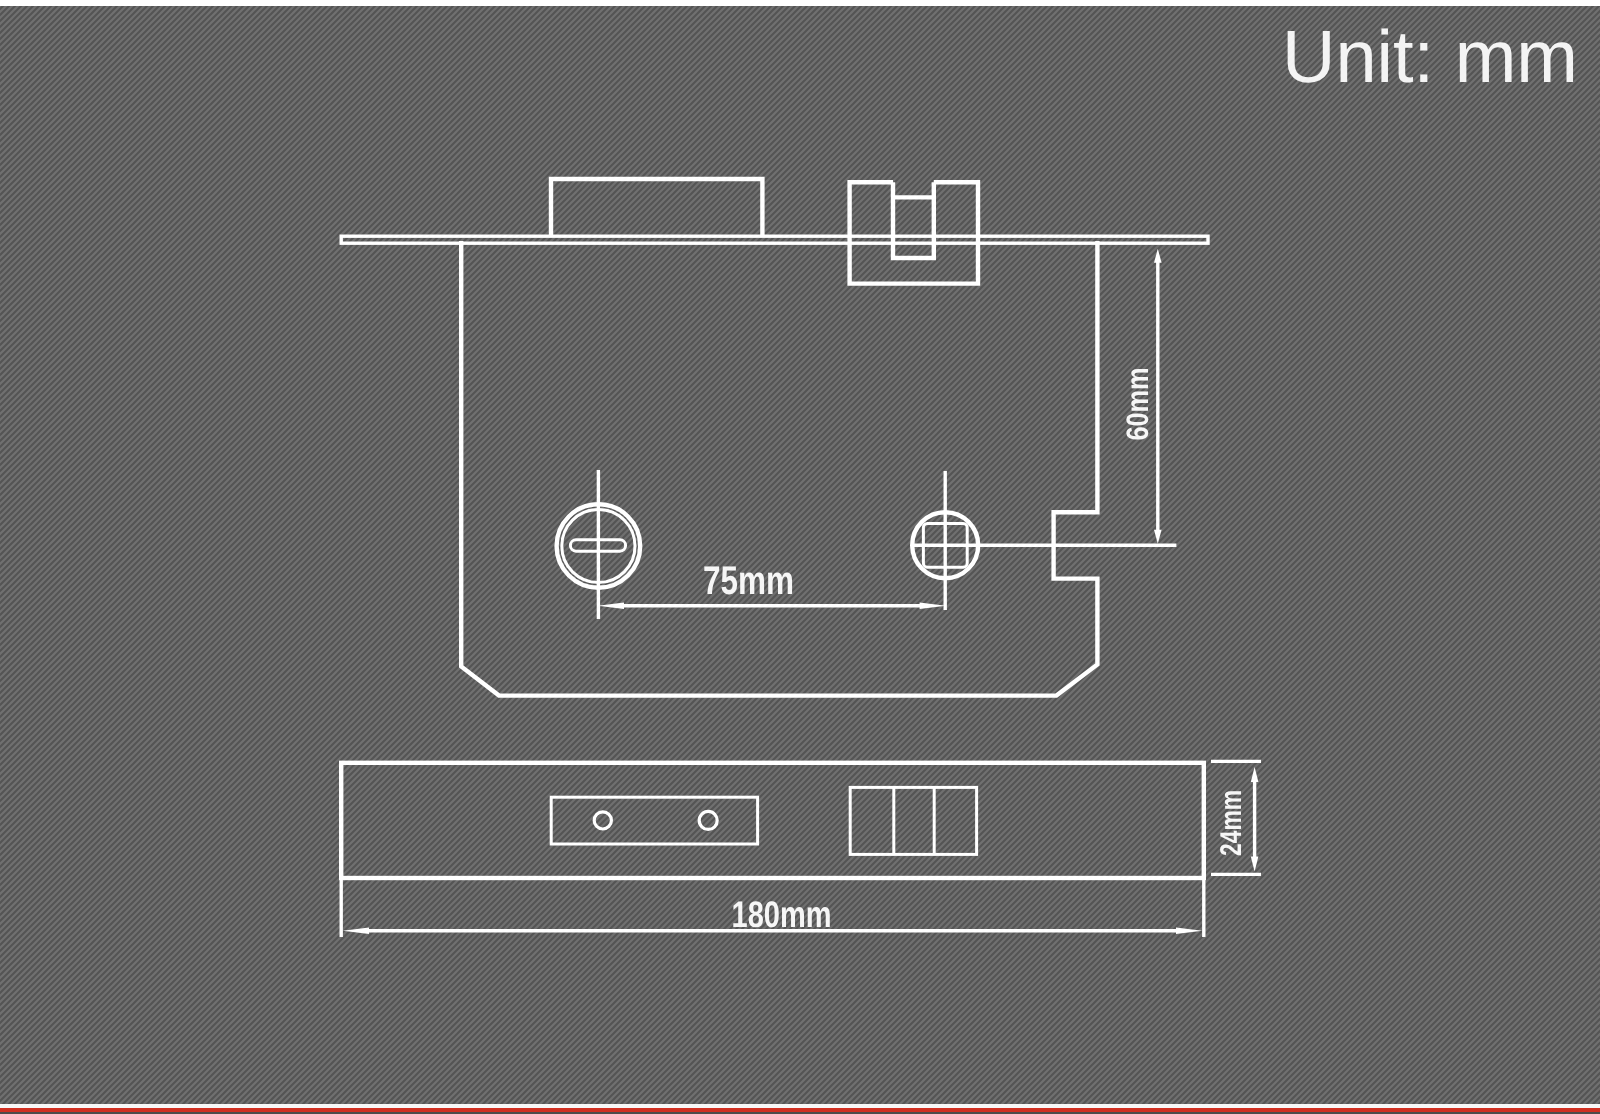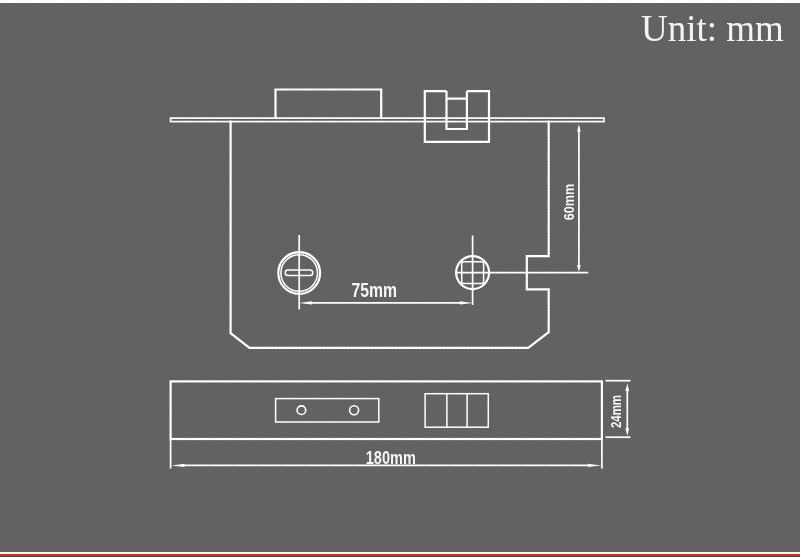--- a/index.html
+++ b/index.html
@@ -4,21 +4,21 @@
 <style>
 html,body{margin:0;padding:0;}
 body{width:800px;height:557px;overflow:hidden;position:relative;
   background:#575757;
   font-family:"Liberation Sans", sans-serif;}
 #tex{position:absolute;left:0;top:0;width:800px;height:557px;}
 #topstrip{position:absolute;left:0;top:0;width:800px;height:2.5px;background:#ffffff;}
 #wline{position:absolute;left:0;top:551.6px;width:800px;height:2.5px;background:#f7f7f7;}
 #rline{position:absolute;left:0;top:554.1px;width:800px;height:1.7px;background:#cf3022;}
 #bgray{position:absolute;left:0;top:555.8px;width:800px;height:1.2px;background:#4c4c4c;}
-#unit{position:absolute;left:641px;top:8px;font-family:Liberation Serif, serif;
+#unit{position:absolute;left:641px;top:8px;font-family:Liberation Sans, sans-serif;
   font-size:37px;line-height:41px;color:#f4f4f4;letter-spacing:0px;white-space:nowrap;}
 svg{position:absolute;left:0;top:0;}
 </style>
 </head>
 <body>
 <svg id="tex" width="800" height="557">
     <defs>
       <pattern id="diag" width="3" height="3" patternUnits="userSpaceOnUse">
         <rect width="3" height="3" fill="#545454"></rect>
         <path d="M-0.75,0.75 L0.75,-0.75 M0,3 L3,0 M2.25,3.75 L3.75,2.25" stroke="#707070" stroke-width="1.05" fill="none"></path>

